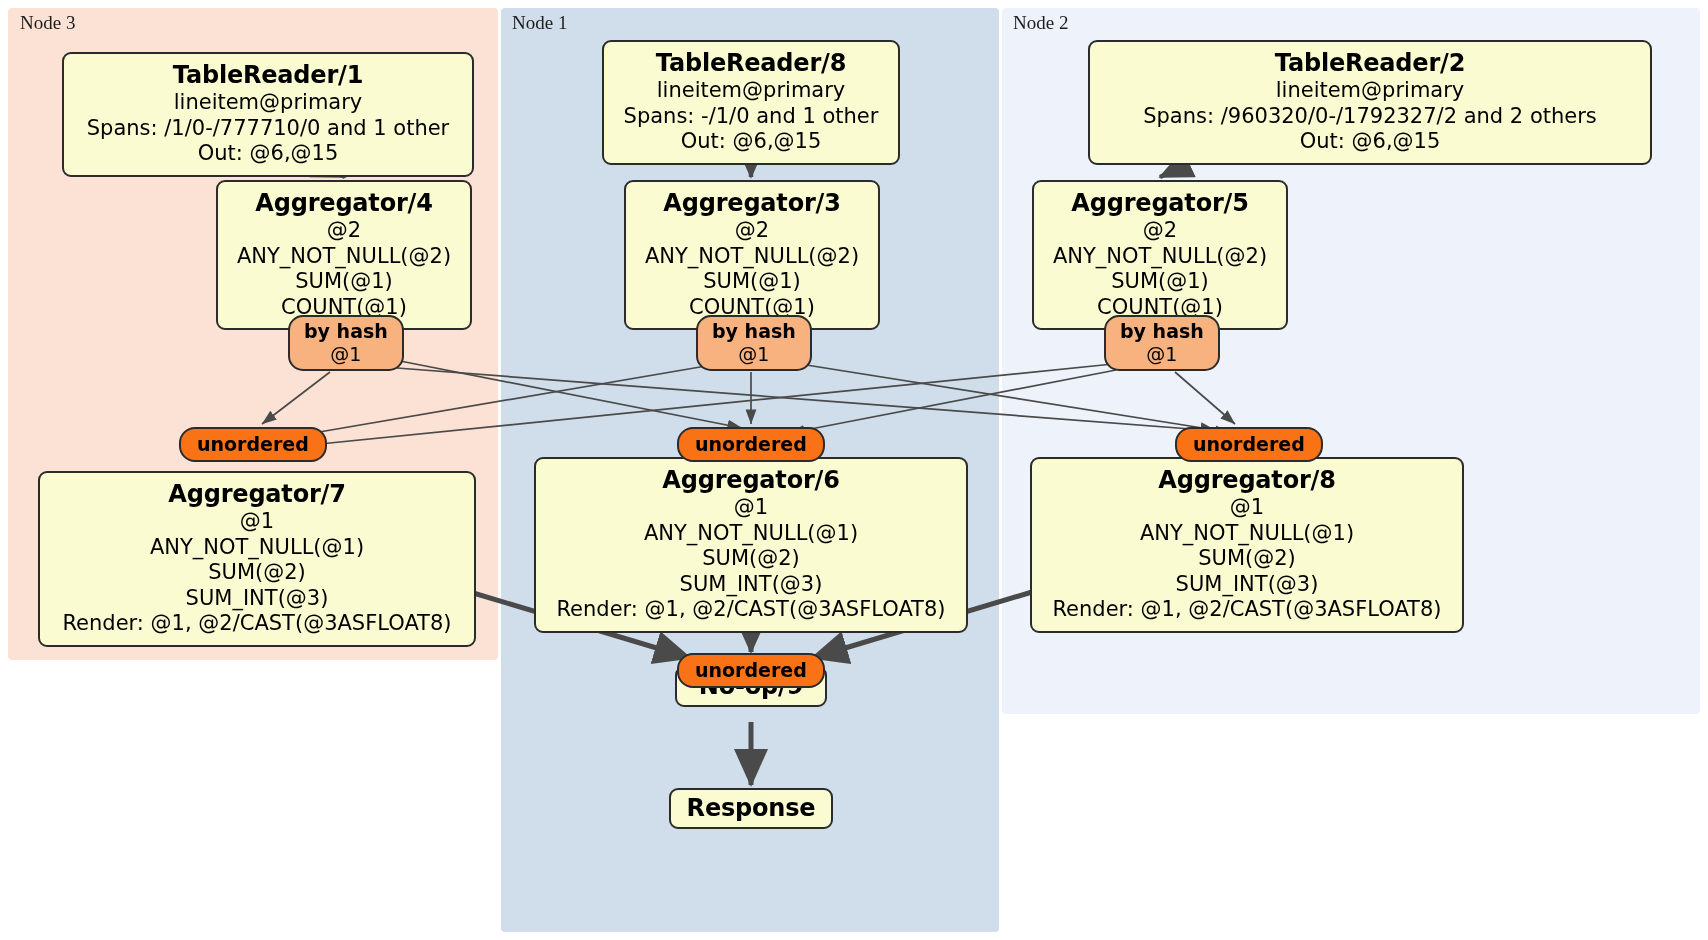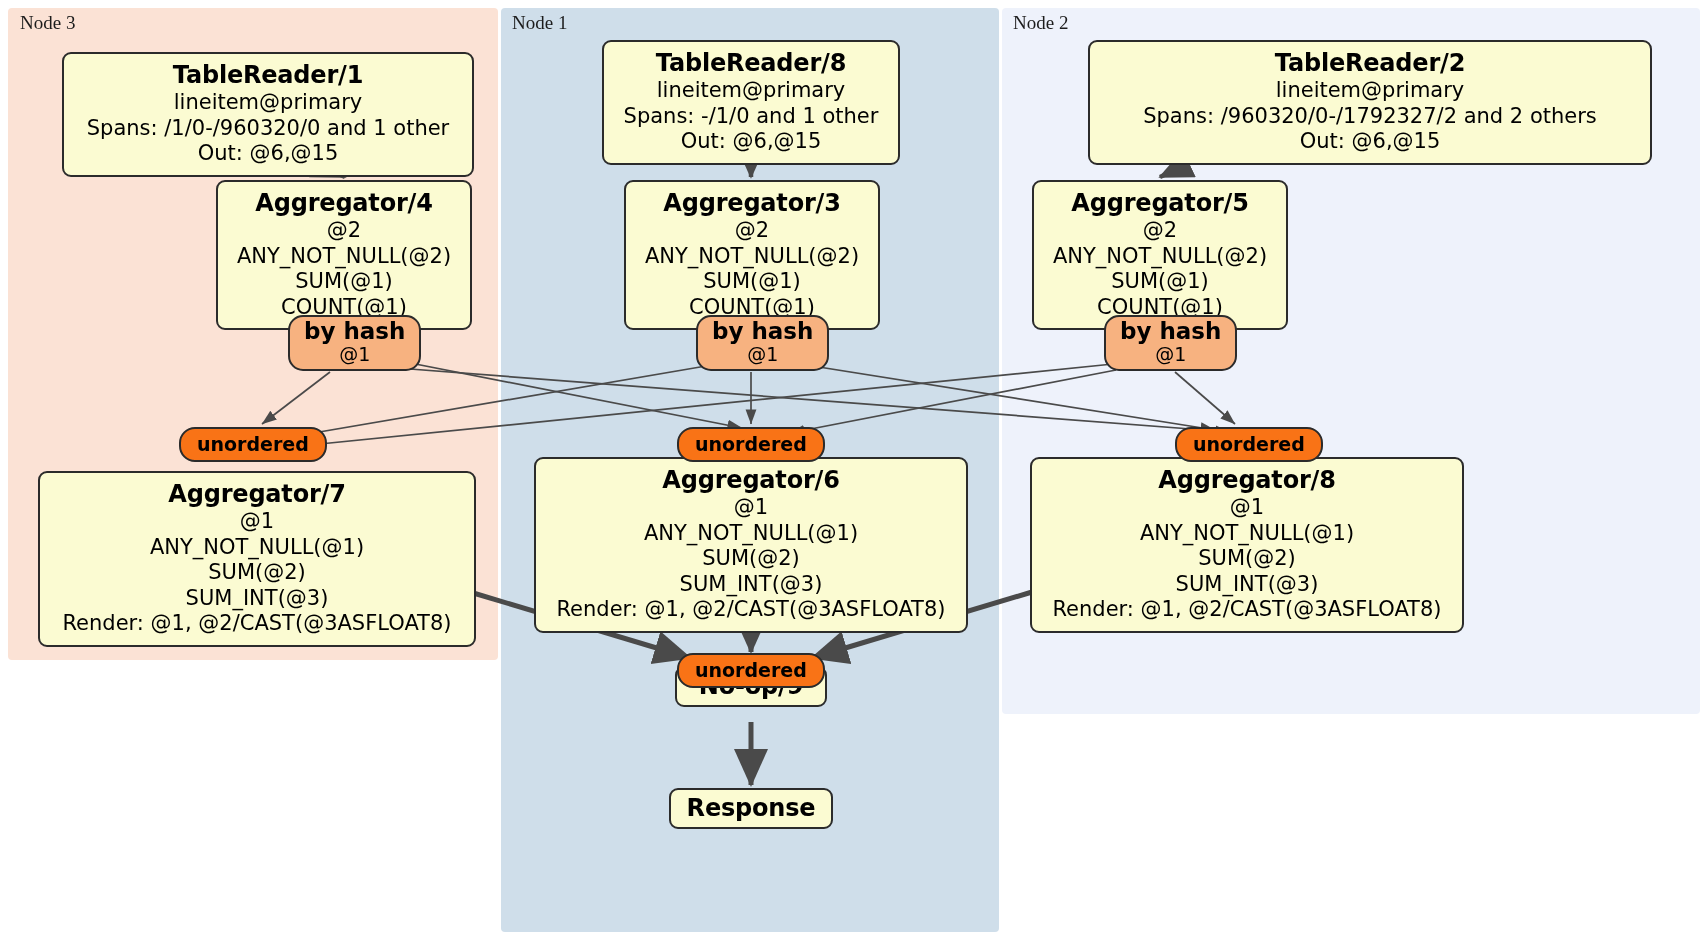--- a/index.html
+++ b/index.html
@@ -70,21 +70,21 @@
     line-height: 1.18;
   }
   .pill.by-hash {
     background: #f7b280;
     border-radius: 15px;
     padding: 3px 14px 4px 14px;
     font-size: 19px;
   }
   .pill.by-hash .bh-title {
     font-weight: bold;
-    font-size: 23px;
+    font-size: 19px;
     display: block;
     line-height: 23px;
   }
   .pill.by-hash .bh-sub {
     font-size: 19px;
     display: block;
     line-height: 22px;
   }
   .pill.unordered {
     background: #f97316;
@@ -140,21 +140,21 @@
     <path d="M 470,592 L 690,658" stroke="#4a4a4a" stroke-width="5" fill="none" marker-end="url(#arrowThick)"></path>
     <path d="M 751,626 L 751,652" stroke="#4a4a4a" stroke-width="5" fill="none" marker-end="url(#arrowThick)"></path>
     <path d="M 1032,592 L 812,658" stroke="#4a4a4a" stroke-width="5" fill="none" marker-end="url(#arrowThick)"></path>
 
     <path d="M 751,722 L 751,785" stroke="#4a4a4a" stroke-width="5" fill="none" marker-end="url(#arrowThick)"></path>
   </svg>
 
   <div class="proc z-box" style="left:62px; top:52px; width:412px;">
     <div class="title">TableReader/1</div>
     <div class="line">lineitem@primary</div>
-    <div class="line">Spans: /1/0-/960320/0 and 1 other</div>
+    <div class="line">Spans: /1/0-/777710/0 and 1 other</div>
     <div class="line">Out: @6,@15</div>
   </div>
 
   <div class="proc z-box" style="left:602px; top:40px; width:298px;">
     <div class="title">TableReader/8</div>
     <div class="line">lineitem@primary</div>
     <div class="line">Spans: -/1/0 and 1 other</div>
     <div class="line">Out: @6,@15</div>
   </div>
 

